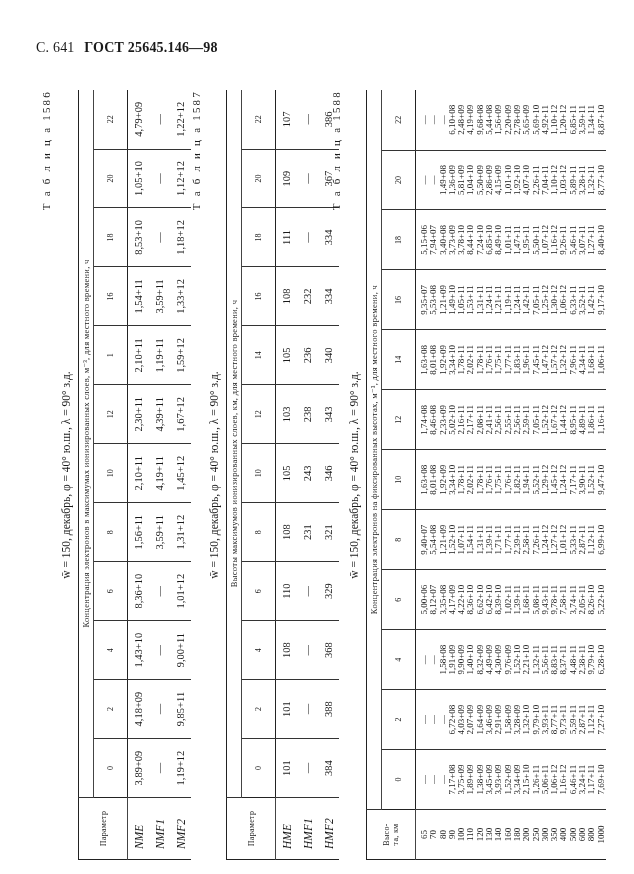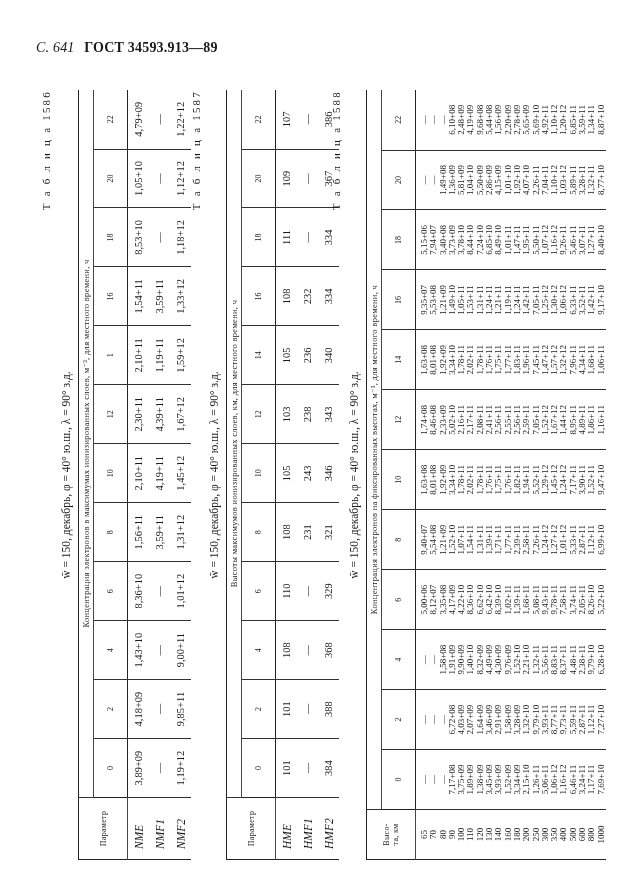--- a/index.html
+++ b/index.html
@@ -1,19 +1,19 @@
 <!DOCTYPE html>
 <html><head>
 <meta charset="utf-8">
 <style>
   html, body { margin:0; padding:0; background:#ffffff; }
   body { width:634px; height:874px; position:relative; overflow:hidden;
          font-family:"Liberation Serif", "DejaVu Serif", serif; color:#1a1a1a; }
   .page-header { position:absolute; left:36px; top:40px; font-size:14px; letter-spacing:0.2px; }
-  .page-header .num { font-weight:normal;font-style:italic; }
+  .page-header .num { font-weight:normal; }
   .page-header .std { font-weight:bold; margin-left:6px; }
   
   .rot { position:absolute; left:40px; top:860px; width:770px; height:585px;
          transform-origin:0 0; transform:rotate(-90deg); }
   .tbl-block { position:absolute; left:0; width:770px; }
   .tbl-title { position:absolute; right:0; font-size:11px; letter-spacing:2.2px; font-style:normal; }
   .caption { position:absolute; width:100%; text-align:center; font-size:11.5px; }
   table { border-collapse:collapse; position:absolute; left:0; width:770px; table-layout:fixed; }
   th, td { border-left:1px solid #333; padding:0; text-align:center; vertical-align:middle; }
   th:first-child, td:first-child { border-left:1.5px solid #222; }
@@ -26,21 +26,21 @@
   .small-rows td { height:21px; }
   .dense td { font-size:9px; line-height:9.3px; vertical-align:top; padding-top:4px; }
   .dense td.heights { text-align:center; }
   .dense td.col div { white-space:nowrap; }
 </style>
 </head>
 <body>
 
 <div class="page-header">
   <span class="num">С. 641</span>
-  <span class="std">ГОСТ 34593.913—89</span>
+  <span class="std">ГОСТ 25645.146—98</span>
 </div>
 
 <div class="rot" id="rot">
 
   <div class="tbl-block" style="top:0;">
     <div class="tbl-title" style="top:0;">Т а б л и ц а  1586</div>
     <div class="caption" style="top:20px;">w̄ = 150, декабрь, φ = 40° ю.ш., λ = 90° з.д.</div>
     <table style="top:38px;">
       <colgroup>
           <col style="width:62px">

